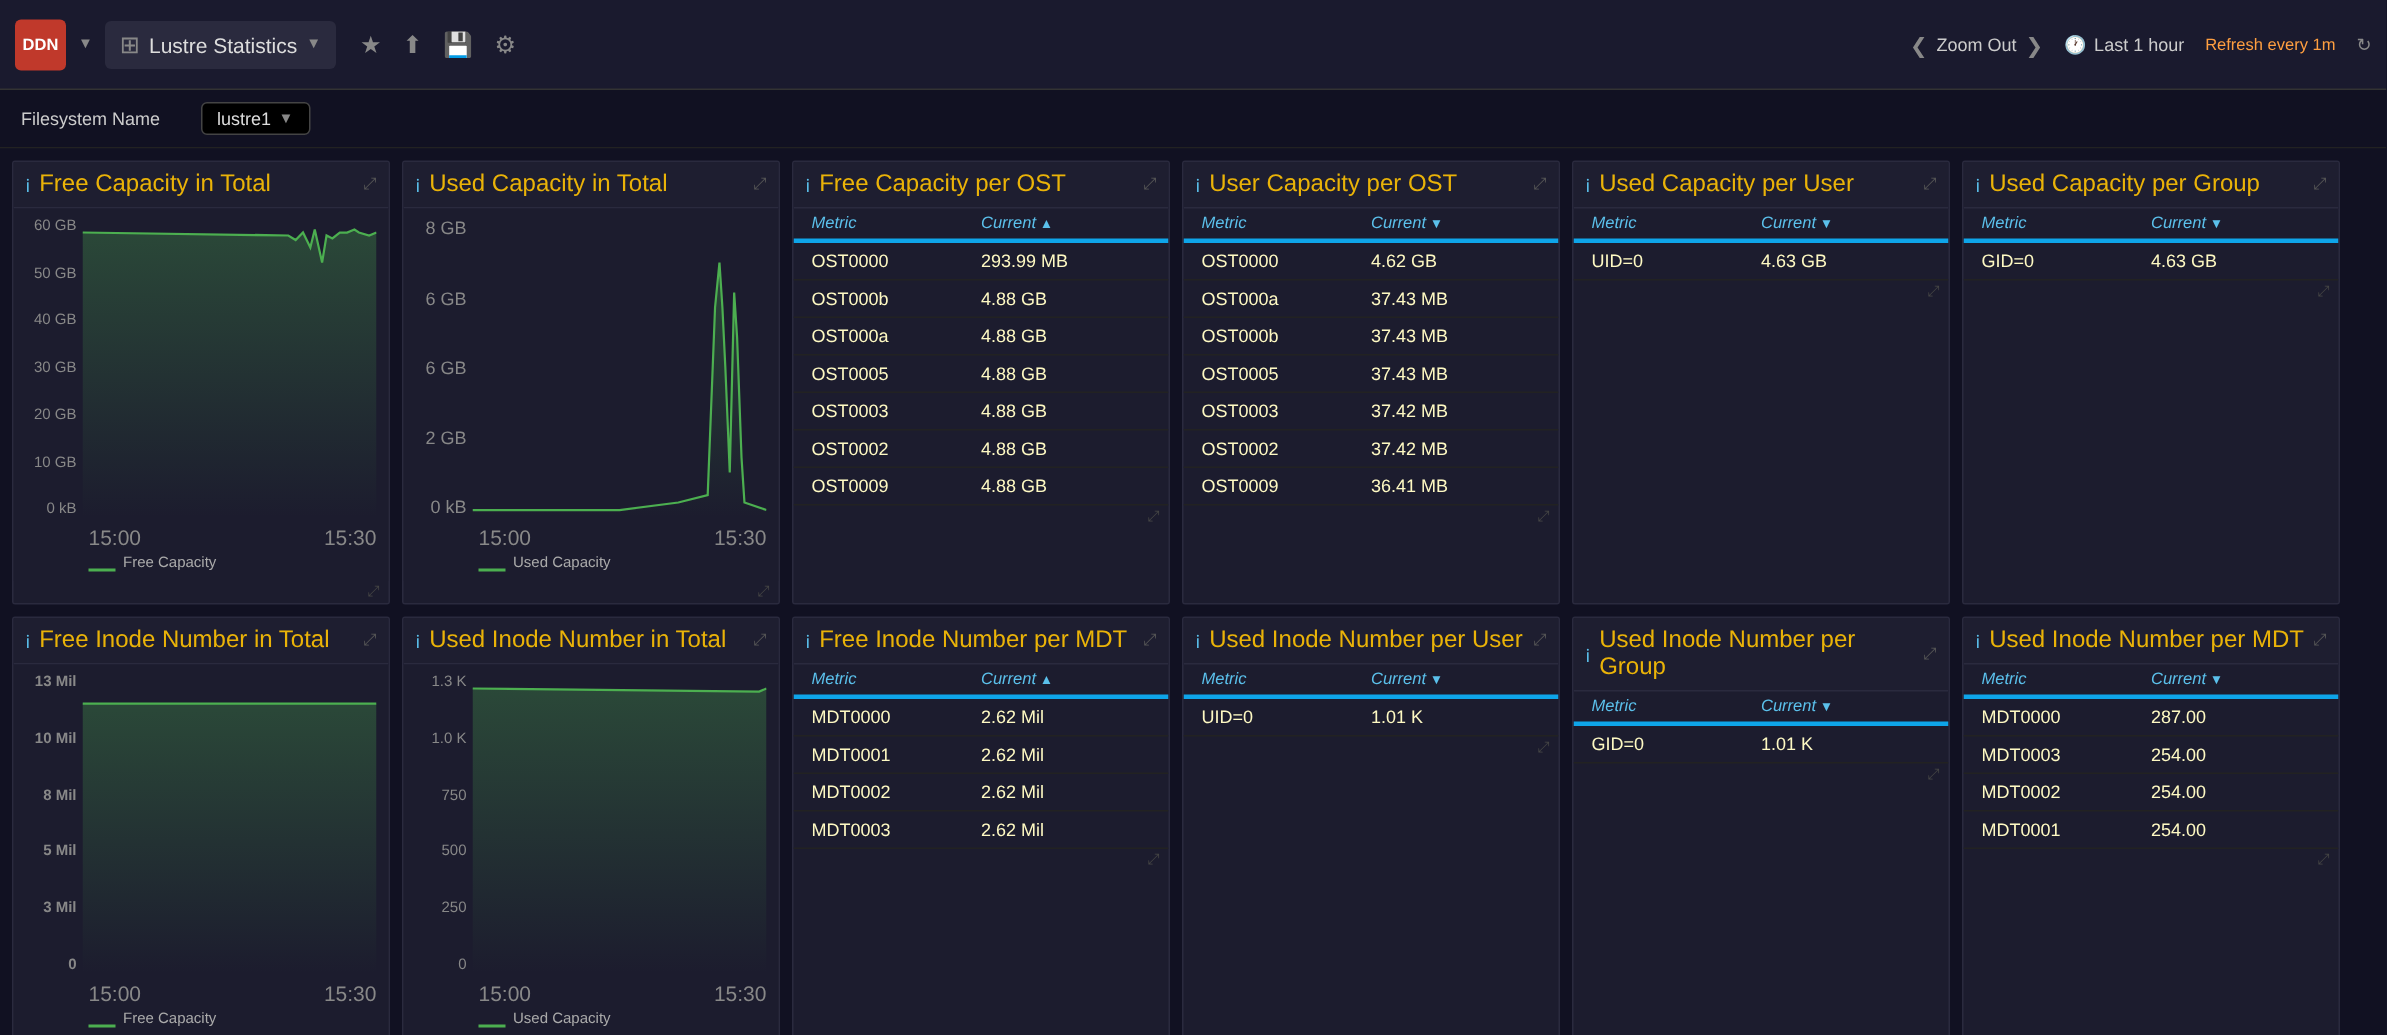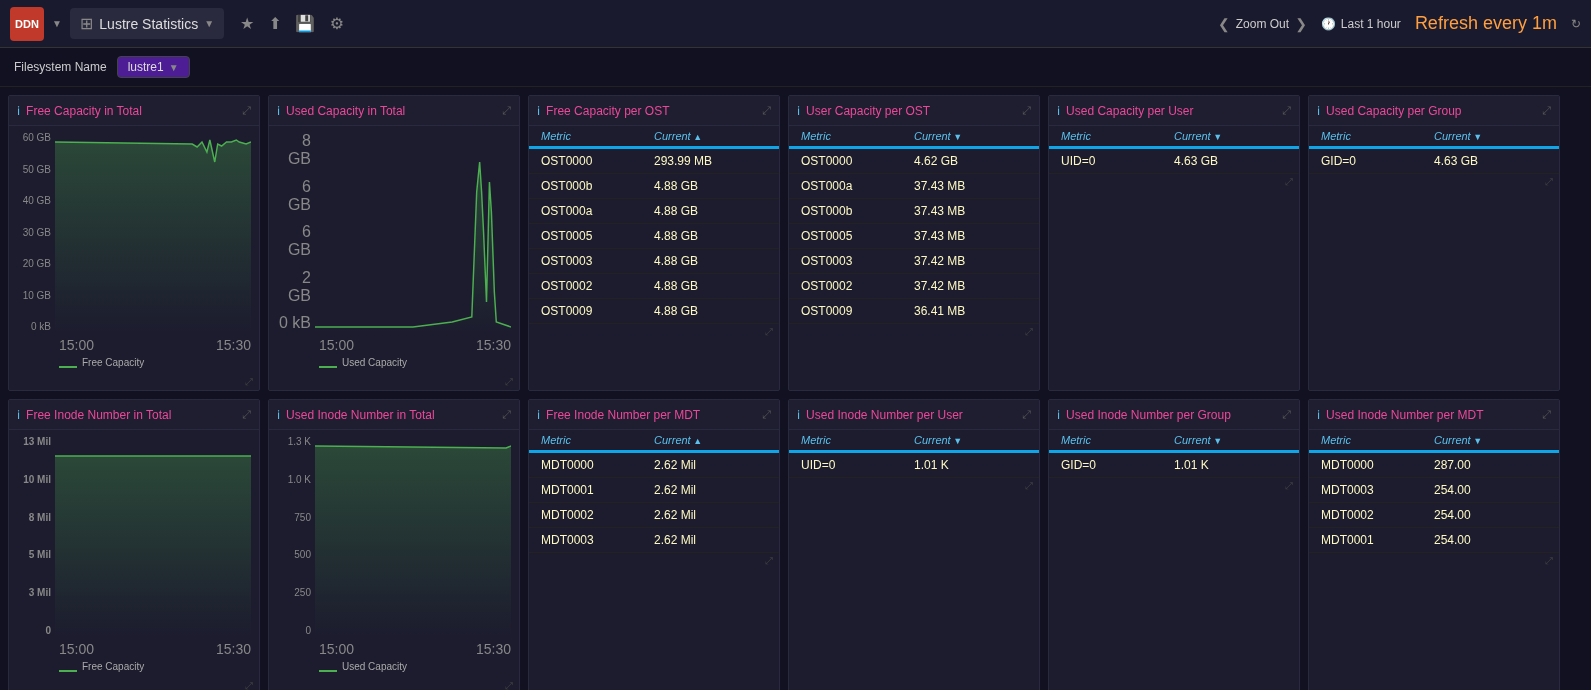--- a/index.html
+++ b/index.html
@@ -10,21 +10,21 @@
       font-size: 12px;
       overflow: hidden;
     }
 
     
     .topbar {
       display: flex;
       align-items: center;
       background: #1a1a2e;
       border-bottom: 1px solid #333;
-      height: 48px;
+      height: 60px;
       padding: 0 10px;
       gap: 8px;
     }
     .logo-box {
       background: #c0392b;
       border-radius: 4px;
       width: 34px; height: 34px;
       display: flex; align-items: center; justify-content: center;
       font-weight: bold; color: white; font-size: 11px;
     }
@@ -42,33 +42,33 @@
     .topbar-icons span { color: #888; cursor: pointer; font-size: 16px; }
     .topbar-right {
       margin-left: auto;
       display: flex; align-items: center; gap: 14px;
       color: #ccc;
     }
     .zoom-controls { display: flex; align-items: center; gap: 6px; }
     .zoom-btn { color: #888; cursor: pointer; font-size: 14px; }
     .time-info { display: flex; align-items: center; gap: 5px; }
     .time-icon { color: #888; }
-    .refresh-text { color: #ff9f40; font-size: 18px; }
+    .refresh-text { color: #ff9f40; font-size: 11px; }
     .refresh-icon { color: #888; cursor: pointer; }
 
     
     .filterbar {
       background: #111122;
       padding: 8px 14px;
-      display: flex; align-items: center; gap: 10px;
+      display: flex; align-items: center; gap: 27px;
       border-bottom: 1px solid #222;
     }
     .filter-label { color: #ccc; font-size: 12px; }
     .filter-value {
-      background: #4c1d95;
+      background: #000000;
       border: 1px solid #444;
       border-radius: 4px;
       padding: 3px 10px;
       color: #ddd;
       font-size: 12px;
       display: flex; align-items: center; gap: 5px;
     }
     .filter-value .caret { color: #888; font-size: 10px; }
 
     
@@ -92,21 +92,21 @@
     }
     .panel-header {
       display: flex; align-items: center; gap: 6px;
       padding: 6px 8px;
       border-bottom: 1px solid #2a2a3e;
       font-size: 12px;
       color: #ddd;
       background: #1e1e30;
     }
     .panel-icon { color: #5bc0eb; font-size: 12px; }
-    .panel-title { font-size: 12px; color: #ec4899; }
+    .panel-title { font-size: 16px; color: #eab308; }
     .panel-expand { margin-left: auto; color: #555; font-size: 11px; }
 
     
     .chart-container {
       padding: 6px 8px 2px 8px;
       background: #1c1c2e;
     }
     .chart-yaxis {
       font-size: 10px;
       color: #888;
@@ -238,21 +238,21 @@
       </div>
   </div>
     <div class="panel">
     <div class="panel-header">
       <span class="panel-icon">ℹ</span>
       <span class="panel-title">Used Capacity in Total</span>
       <span class="panel-expand">⤢</span>
     </div>
     <div class="chart-container">
       <div style="display:flex; align-items:stretch;">
-        <div class="chart-yaxis" style="display:flex;flex-direction:column;justify-content:space-between;width:38px;text-align:right;padding-right:4px;font-size:16px;color:#888;height:200px;">
+        <div class="chart-yaxis" style="display:flex;flex-direction:column;justify-content:space-between;width:38px;text-align:right;padding-right:4px;font-size:12px;color:#888;height:200px;">
           <span>8 GB</span>
             <span>6 GB</span>
             <span>6 GB</span>
             <span>2 GB</span>
             <span>0 kB</span>
         </div>
         <div style="flex:1;position:relative;">
           <svg width="100%" height="200" viewBox="0 0 200 200" preserveAspectRatio="none">
     <defs>
       <linearGradient id="grad-used-capacity-total" x1="0" y1="0" x2="0" y2="1">

